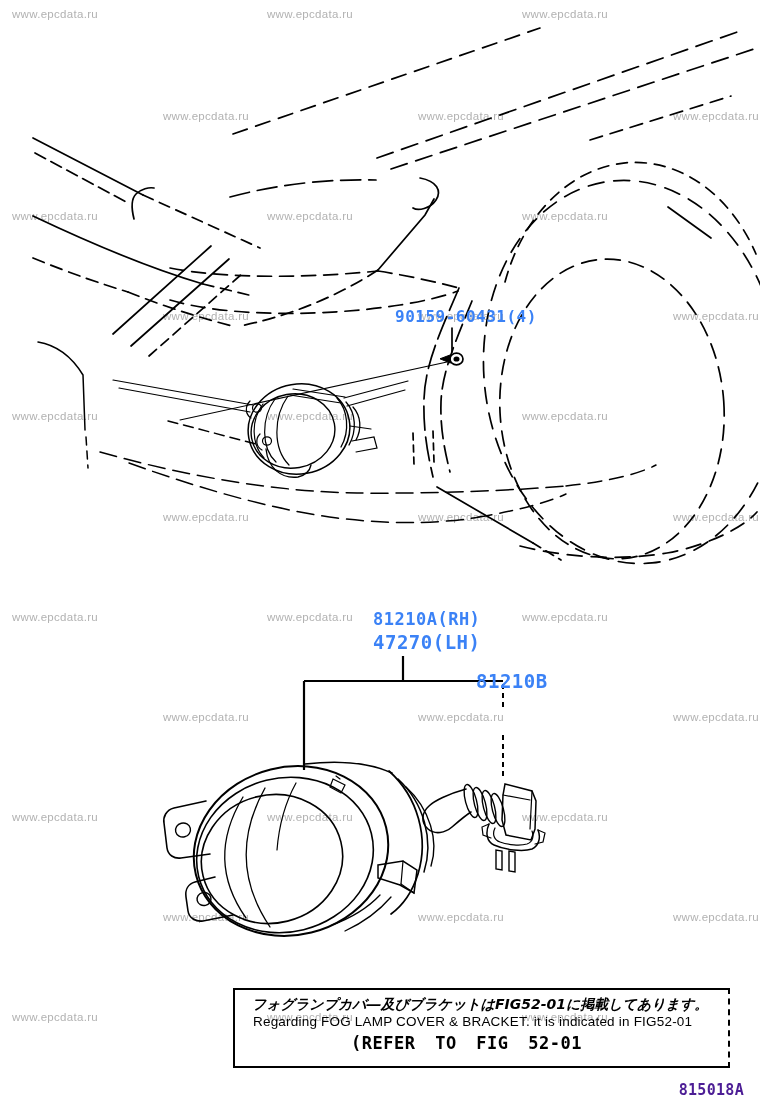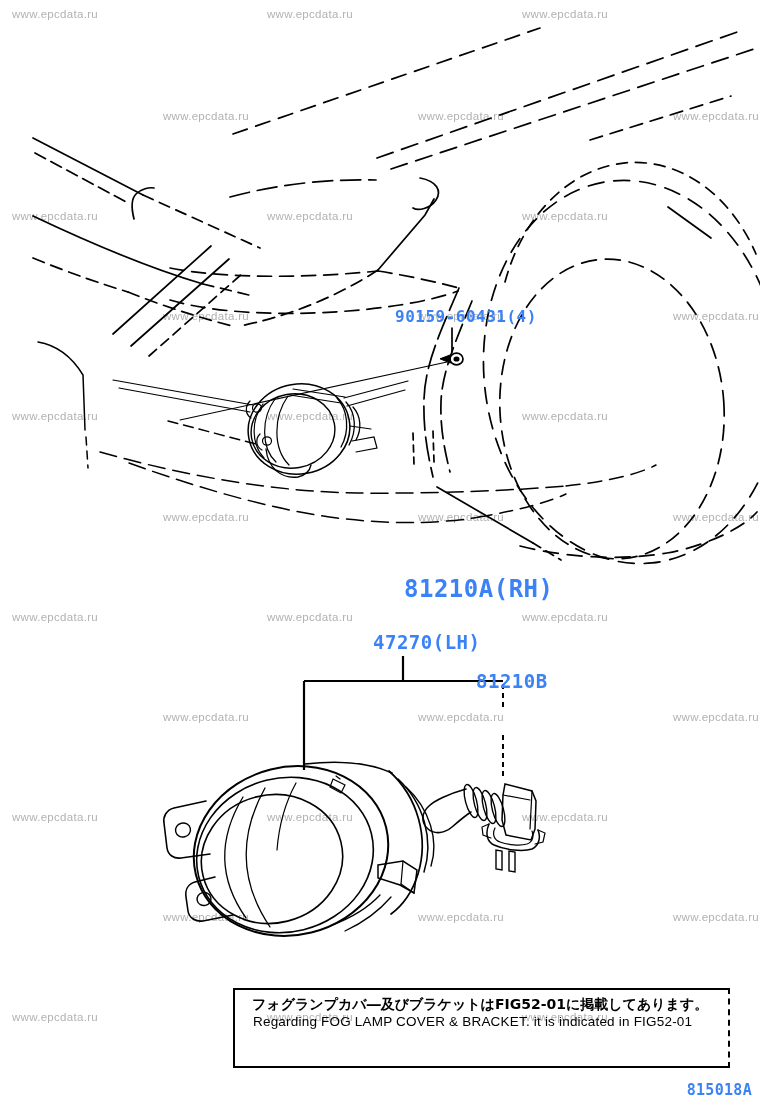--- a/index.html
+++ b/index.html
@@ -14,46 +14,46 @@
     font-family:"Liberation Sans","DejaVu Sans",sans-serif;
     font-size:11.5px;letter-spacing:.3px;line-height:1;
   }
   #art{position:absolute;left:0;top:0;z-index:2;}
   .pn{
     position:absolute;z-index:3;color:#3b82f6;white-space:nowrap;
     font-family:"DejaVu Sans Mono","Liberation Mono",monospace;
     font-weight:bold;line-height:1;
   }
   .pn-screw{left:395px;top:309px;font-size:16px;letter-spacing:.5px;}
-  .pn-rh{left:373px;top:577px;font-size:24px;letter-spacing:.5px;margin-left:31px;}
+  .pn-rh{left:373px;top:611px;font-size:17px;letter-spacing:.5px;}
   .pn-lh{left:373px;top:633px;font-size:19px;letter-spacing:.5px;}
   .pn-bulb{left:476px;top:672px;font-size:19px;letter-spacing:.5px;text-align:right;}
   #note-box{
     position:absolute;z-index:3;left:233px;top:988px;width:497px;height:80px;
     box-sizing:border-box;
     border:2px solid #000;border-right:2px dashed #000;
     color:#000;
   }
   .note-jp{
     margin:6px 6px 0 17px;font-size:14px;font-weight:bold;
     font-family:"DejaVu Sans","Liberation Sans",sans-serif;
-    white-space:nowrap;line-height:1.15;
+    white-space:nowrap;line-height:1.15;font-style:italic;
   }
   .note-en{
     margin:2px 6px 0 18px;font-size:13.5px;font-weight:normal;
     font-family:"Liberation Sans","DejaVu Sans",sans-serif;
     white-space:nowrap;line-height:1.15;letter-spacing:.2px;
   }
   .note-refer{
     margin:4px 30px 0 0;font-size:17px;font-weight:bold;text-align:center;
     font-family:"DejaVu Sans Mono","Liberation Mono",monospace;
     word-spacing:9px;letter-spacing:.5px;line-height:1.1;
   }
   #fig-code{
-    position:absolute;z-index:3;right:8px;top:1081px;color:#3b82f6;
+    position:absolute;z-index:3;right:16px;top:1081px;color:#4c1d95;
     font-family:"DejaVu Sans Mono","Liberation Mono",monospace;
     font-weight:bold;font-size:15px;letter-spacing:.3px;
   }
 </style>
 </head>
 <body>
 
 <div id="watermarks">
     <span class="wm" style="left: 12px; top: 9px; color: rgb(178, 178, 178);">www.epcdata.ru</span>
     <span class="wm" style="left: 267px; top: 9px; color: rgb(178, 178, 178);">www.epcdata.ru</span>
@@ -224,15 +224,16 @@
 </svg>
 
 <div class="pn pn-screw">90159-60431(4)</div>
 <div class="pn pn-rh">81210A(RH)</div>
 <div class="pn pn-lh">47270(LH)</div>
 <div class="pn pn-bulb">81210B</div>
 
 <div id="note-box">
   <div class="note-jp">フォグランプカバ―及びブラケットはFIG52-01に掲載してあります。</div>
   <div class="note-en">Regarding FOG LAMP COVER &amp; BRACKET. it is indicated in FIG52-01</div>
+  <div class="note-refer">(REFER TO FIG 52-01</div>
 </div>
 
 <div id="fig-code">815018A</div>
 
 </body></html>

